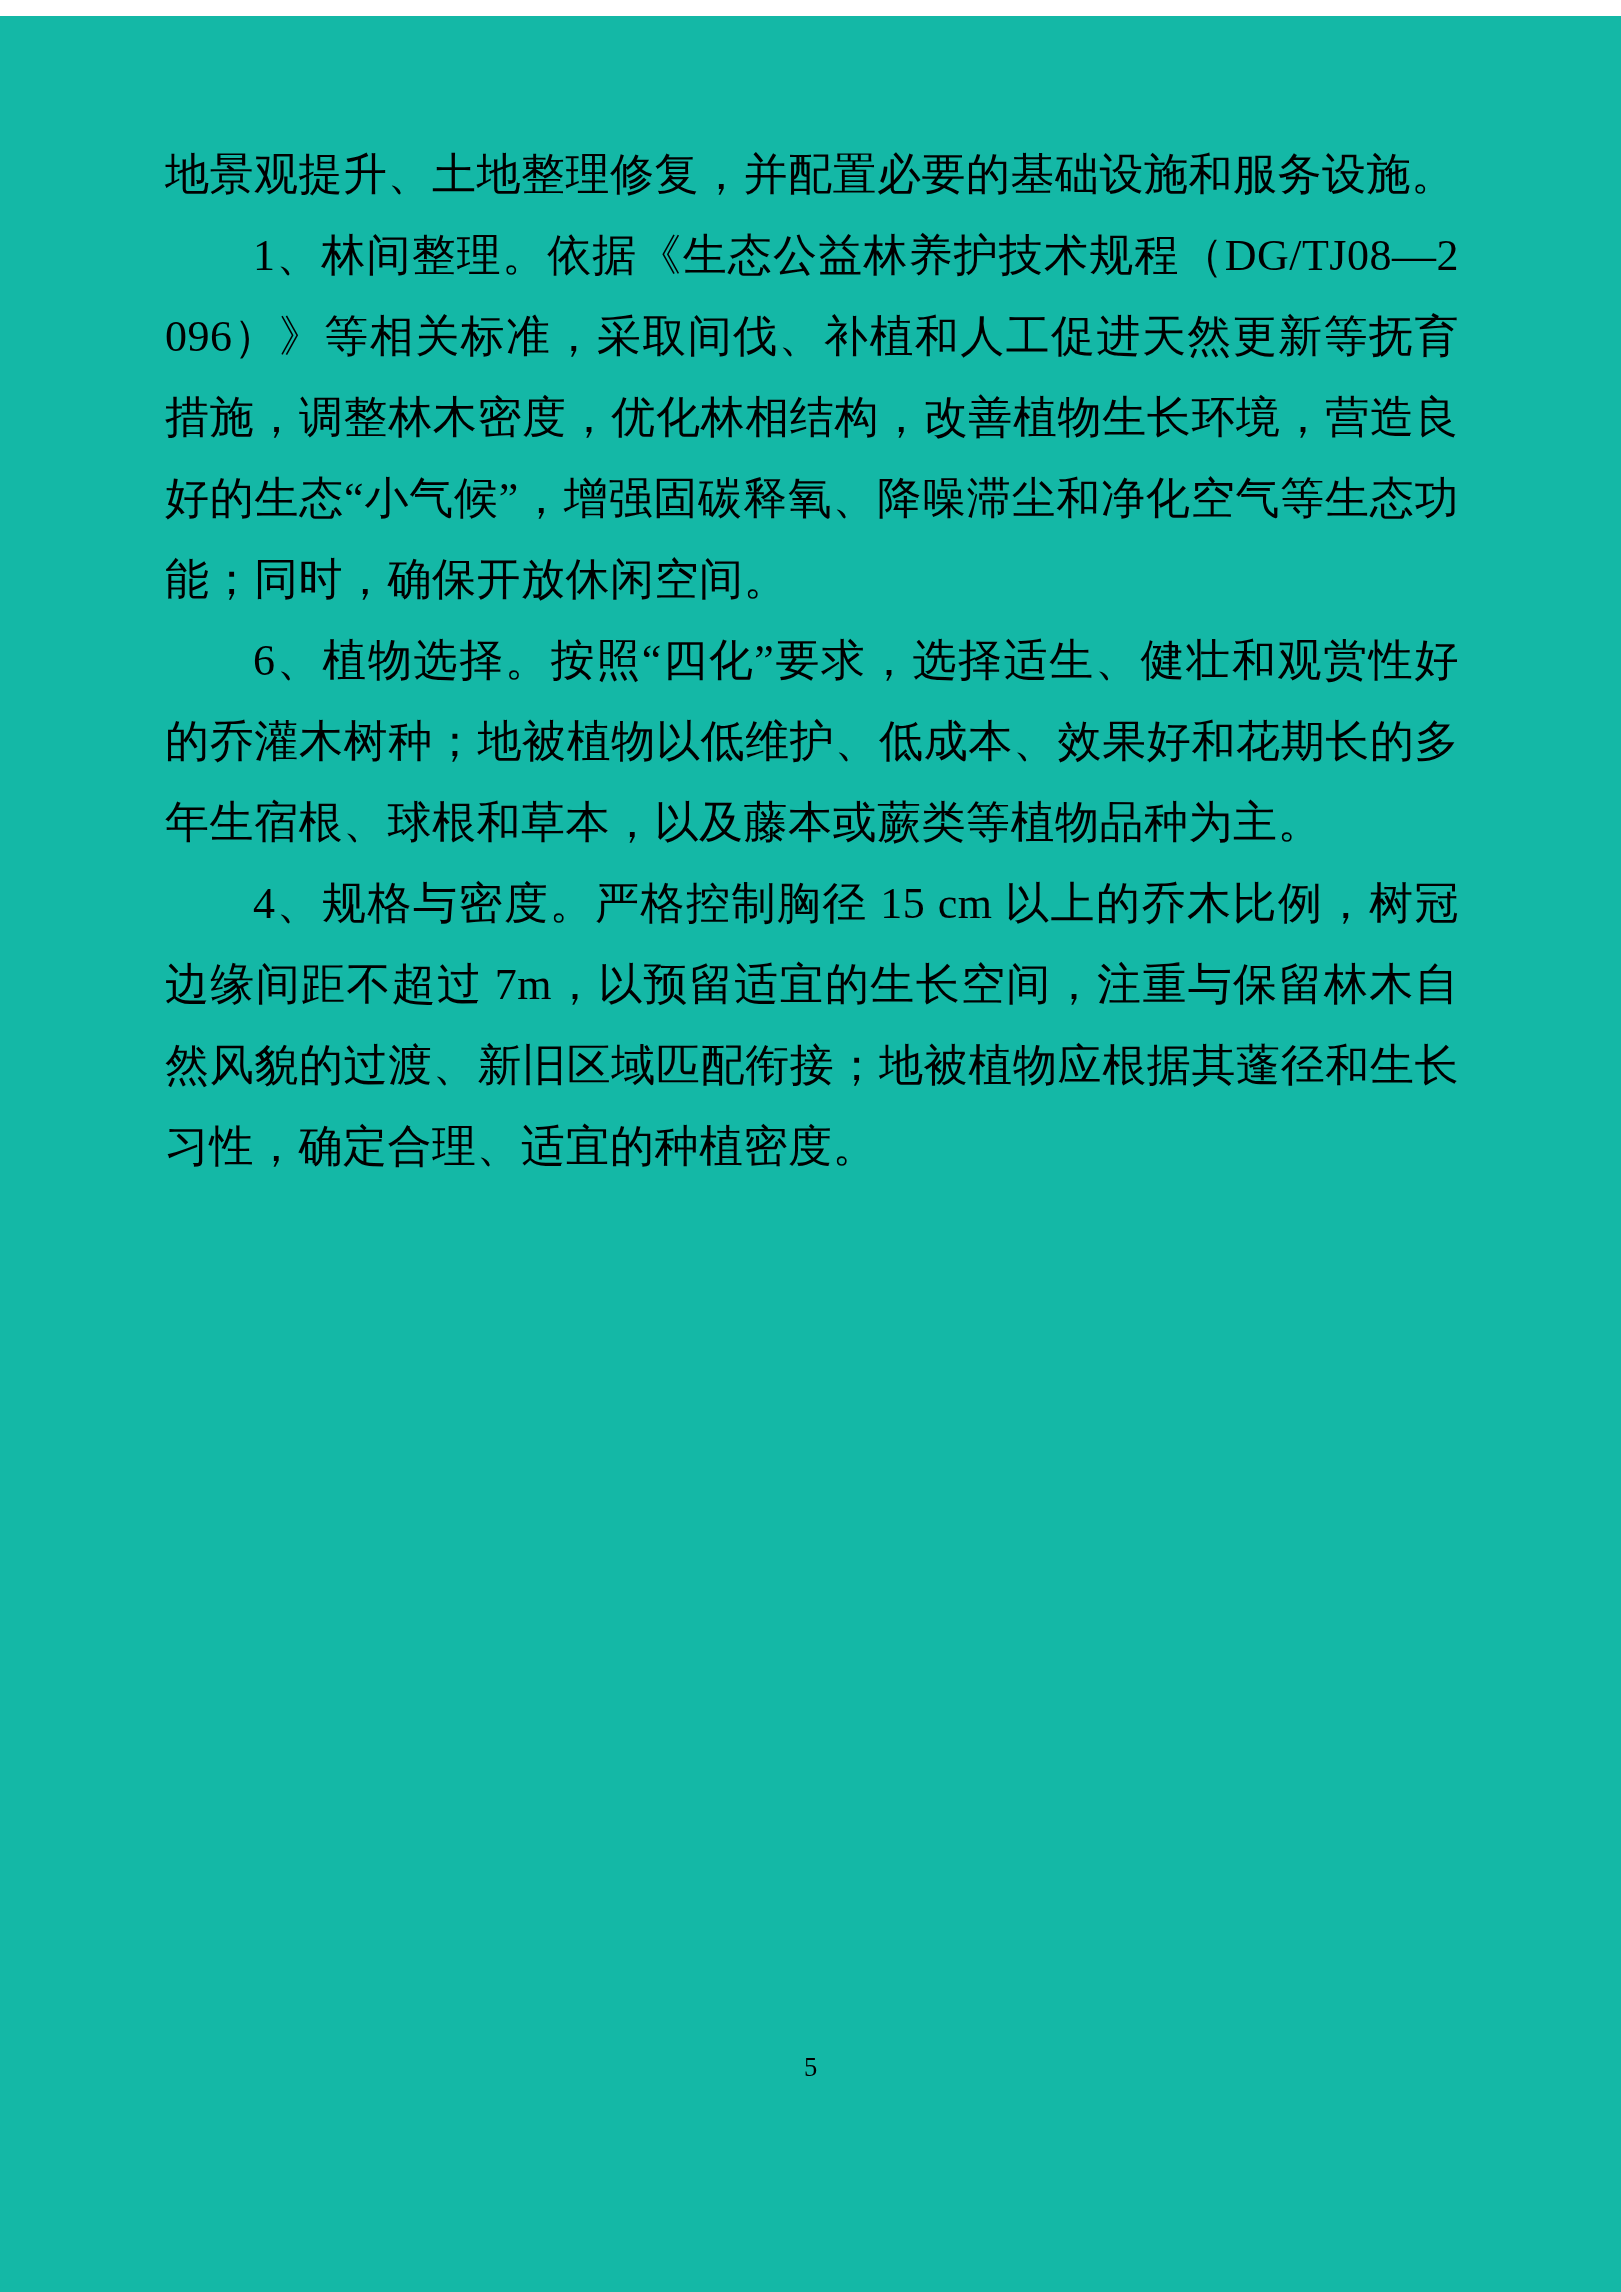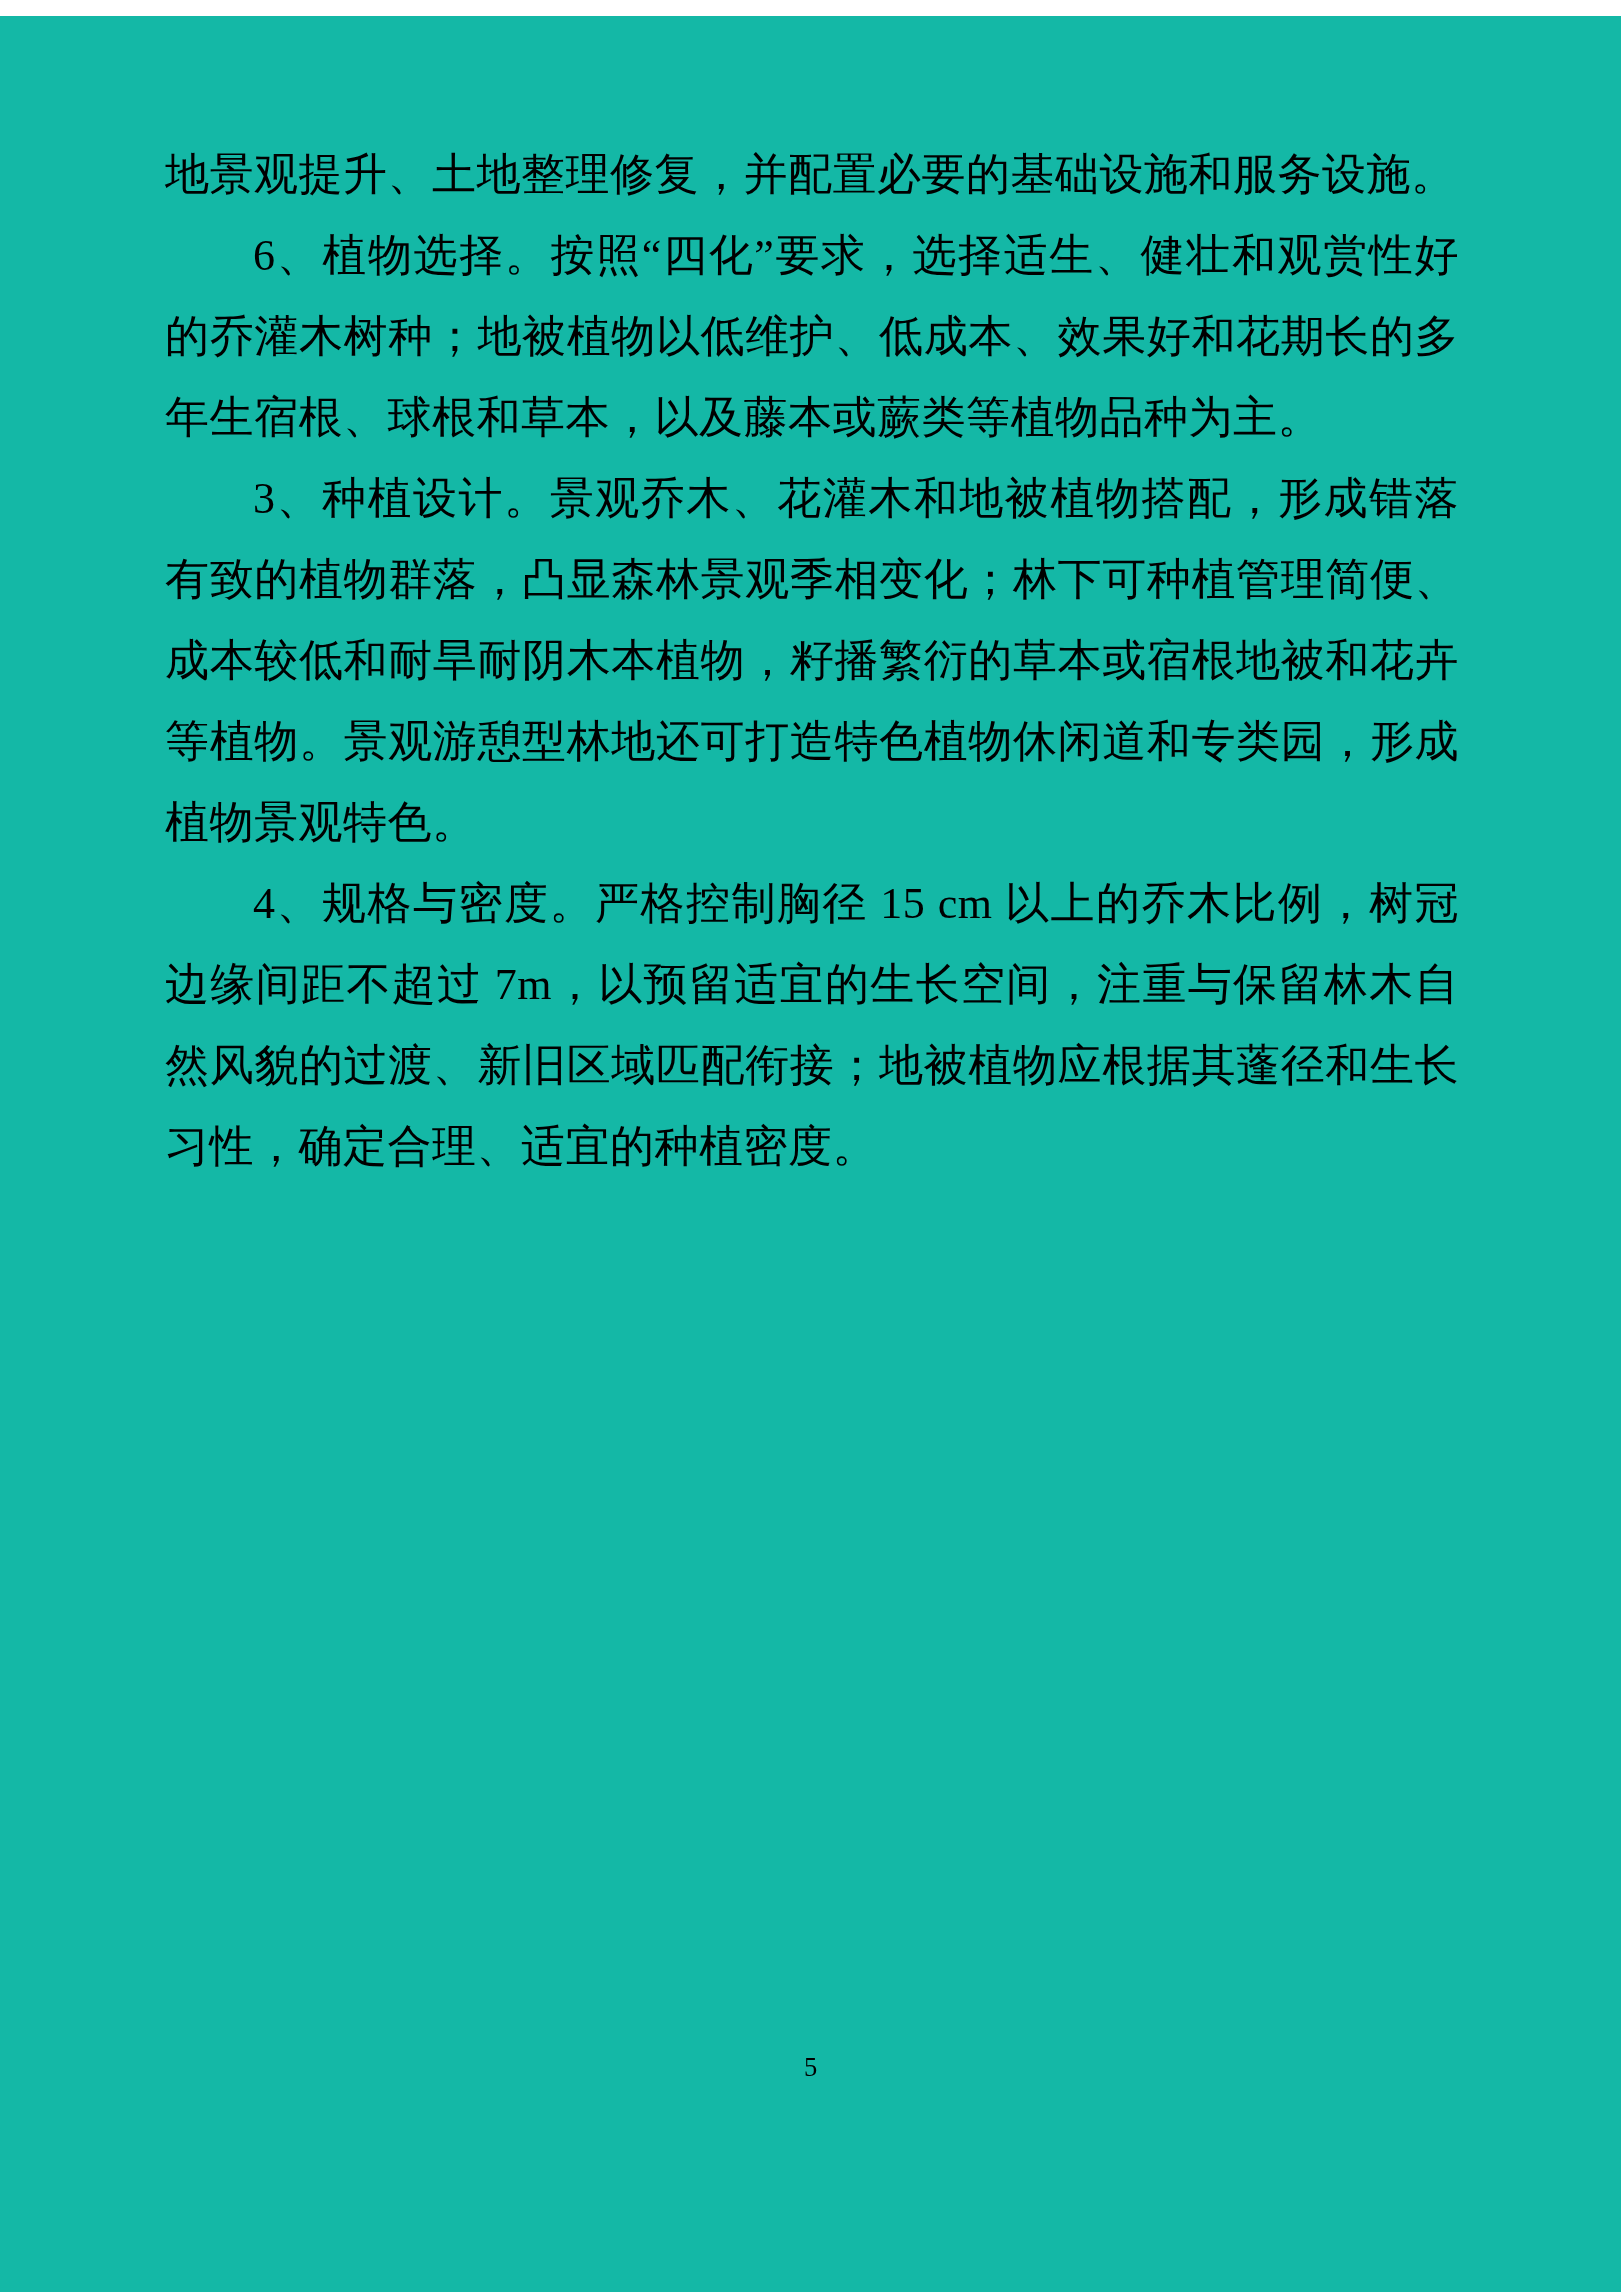--- a/index.html
+++ b/index.html
@@ -62,24 +62,24 @@
 </head>
 <body>
 
 <div class="page">
 
   <div class="content">
 
     <p class="para cont">地景观提升、土地整理修复，并配置必要的基础设施和服务设施。</p>
 
 
+    <p class="para">1、林间整理。依据《生态公益林养护技术规程（DG/TJ08—2096）》等相关标准，采取间伐、补植和人工促进天然更新等抚育措施，调整林木密度，优化林相结构，改善植物生长环境，营造良好的生态“小气候”，增强固碳释氧、降噪滞尘和净化空气等生态功能；同时，确保开放休闲空间。</p>
 
     <p class="para">6、植物选择。按照“四化”要求，选择适生、健壮和观赏性好的乔灌木树种；地被植物以低维护、低成本、效果好和花期长的多年生宿根、球根和草本，以及藤本或蕨类等植物品种为主。</p>
 
-    <p class="para">3、种植设计。景观乔木、花灌木和地被植物搭配，形成错落有致的植物群落，凸显森林景观季相变化；林下可种植管理简便、成本较低和耐旱耐阴木本植物，籽播繁衍的草本或宿根地被和花卉等植物。景观游憩型林地还可打造特色植物休闲道和专类园，形成植物景观特色。</p>
 
     <p class="para">4、规格与密度。严格控制胸径 15 cm 以上的乔木比例，树冠边缘间距不超过 7m，以预留适宜的生长空间，注重与保留林木自然风貌的过渡、新旧区域匹配衔接；地被植物应根据其蓬径和生长习性，确定合理、适宜的种植密度。</p>
 
 
   </div>
 
   <div class="page-number">5</div>
 
 </div>
 

